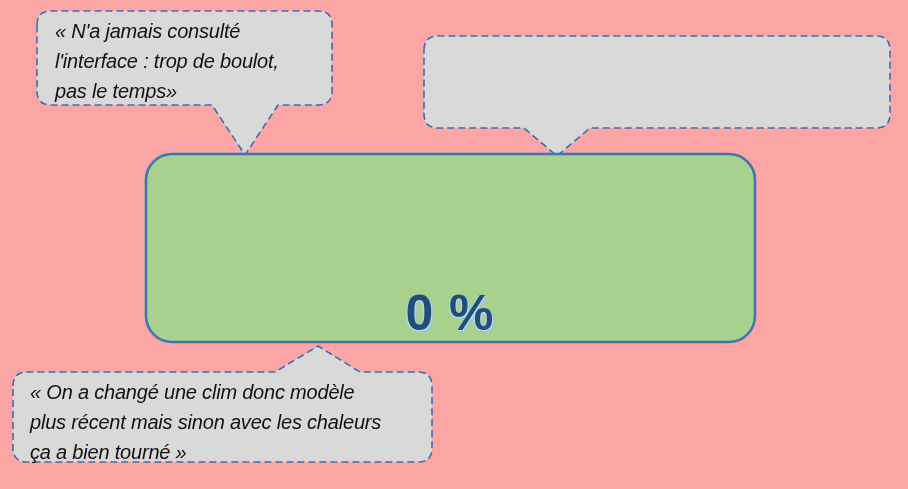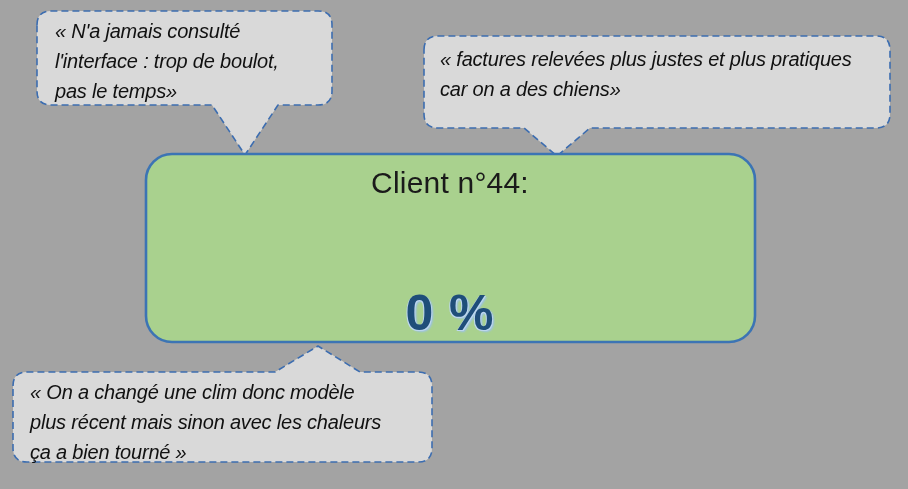--- a/index.html
+++ b/index.html
@@ -7,21 +7,21 @@
     padding: 0;
     background: #ffffff;
   }
   body {
     font-family: "Liberation Sans", sans-serif;
   }
   #canvas {
     position: relative;
     width: 908px;
     height: 489px;
-    background: #a3a3a3;
+    background: #fca5a5;
     overflow: hidden;
   }
   .svg-layer {
     position: absolute;
     left: 0;
     top: 0;
     width: 908px;
     height: 489px;
   }
   .bubble-text {
@@ -123,25 +123,22 @@
              Q 13,462 13,448
              Z" fill="#D9D9D9" stroke="#3C6DB0" stroke-width="1.6" stroke-dasharray="7,4" stroke-linejoin="round"></path>
 
     <rect x="146" y="154" width="609" height="188" rx="26" ry="26" fill="#A9D18E" stroke="#3C74B4" stroke-width="2.6"></rect>
   </svg>
 
   <div class="bubble-text" id="bubble1-text">« N'a jamais consulté
 l'interface : trop de boulot,
 pas le temps»</div>
 
-  <div class="bubble-text" id="bubble2-text">« factures relevées plus justes et plus pratiques
-car on a des chiens»</div>
 
   <div class="bubble-text" id="bubble3-text">« On a changé une clim donc modèle
 plus récent mais sinon avec les chaleurs
 ça a bien tourné »</div>
 
-  <div class="card-title">Client n°44:</div>
 
 
   <div class="card-value">0 %</div>
 
 </div>
 
 </body></html>

